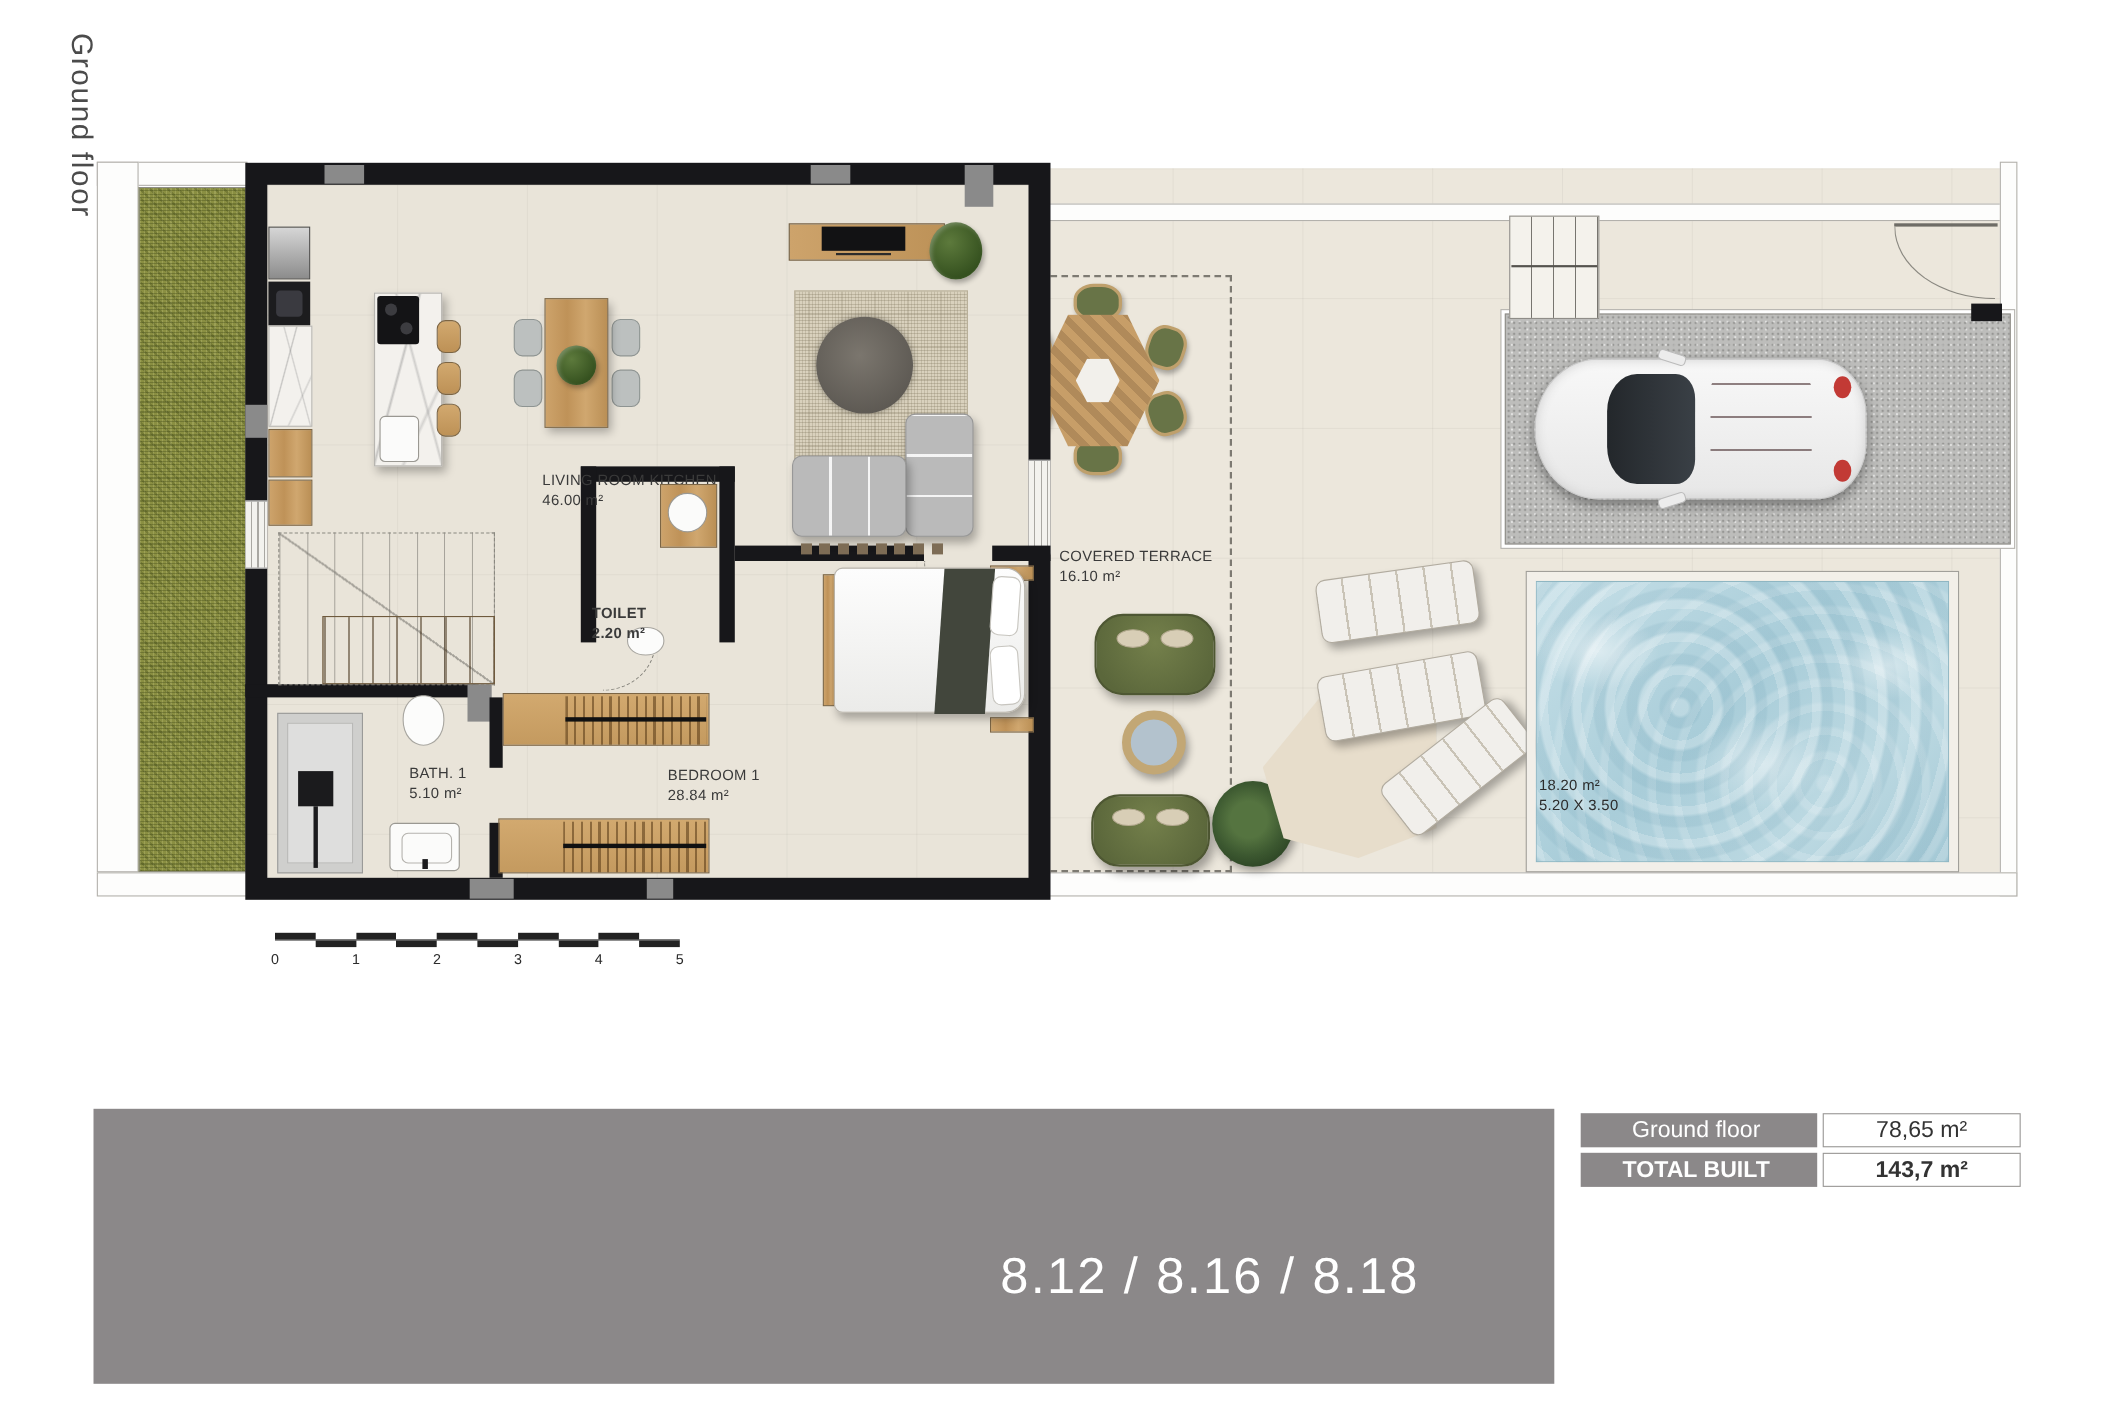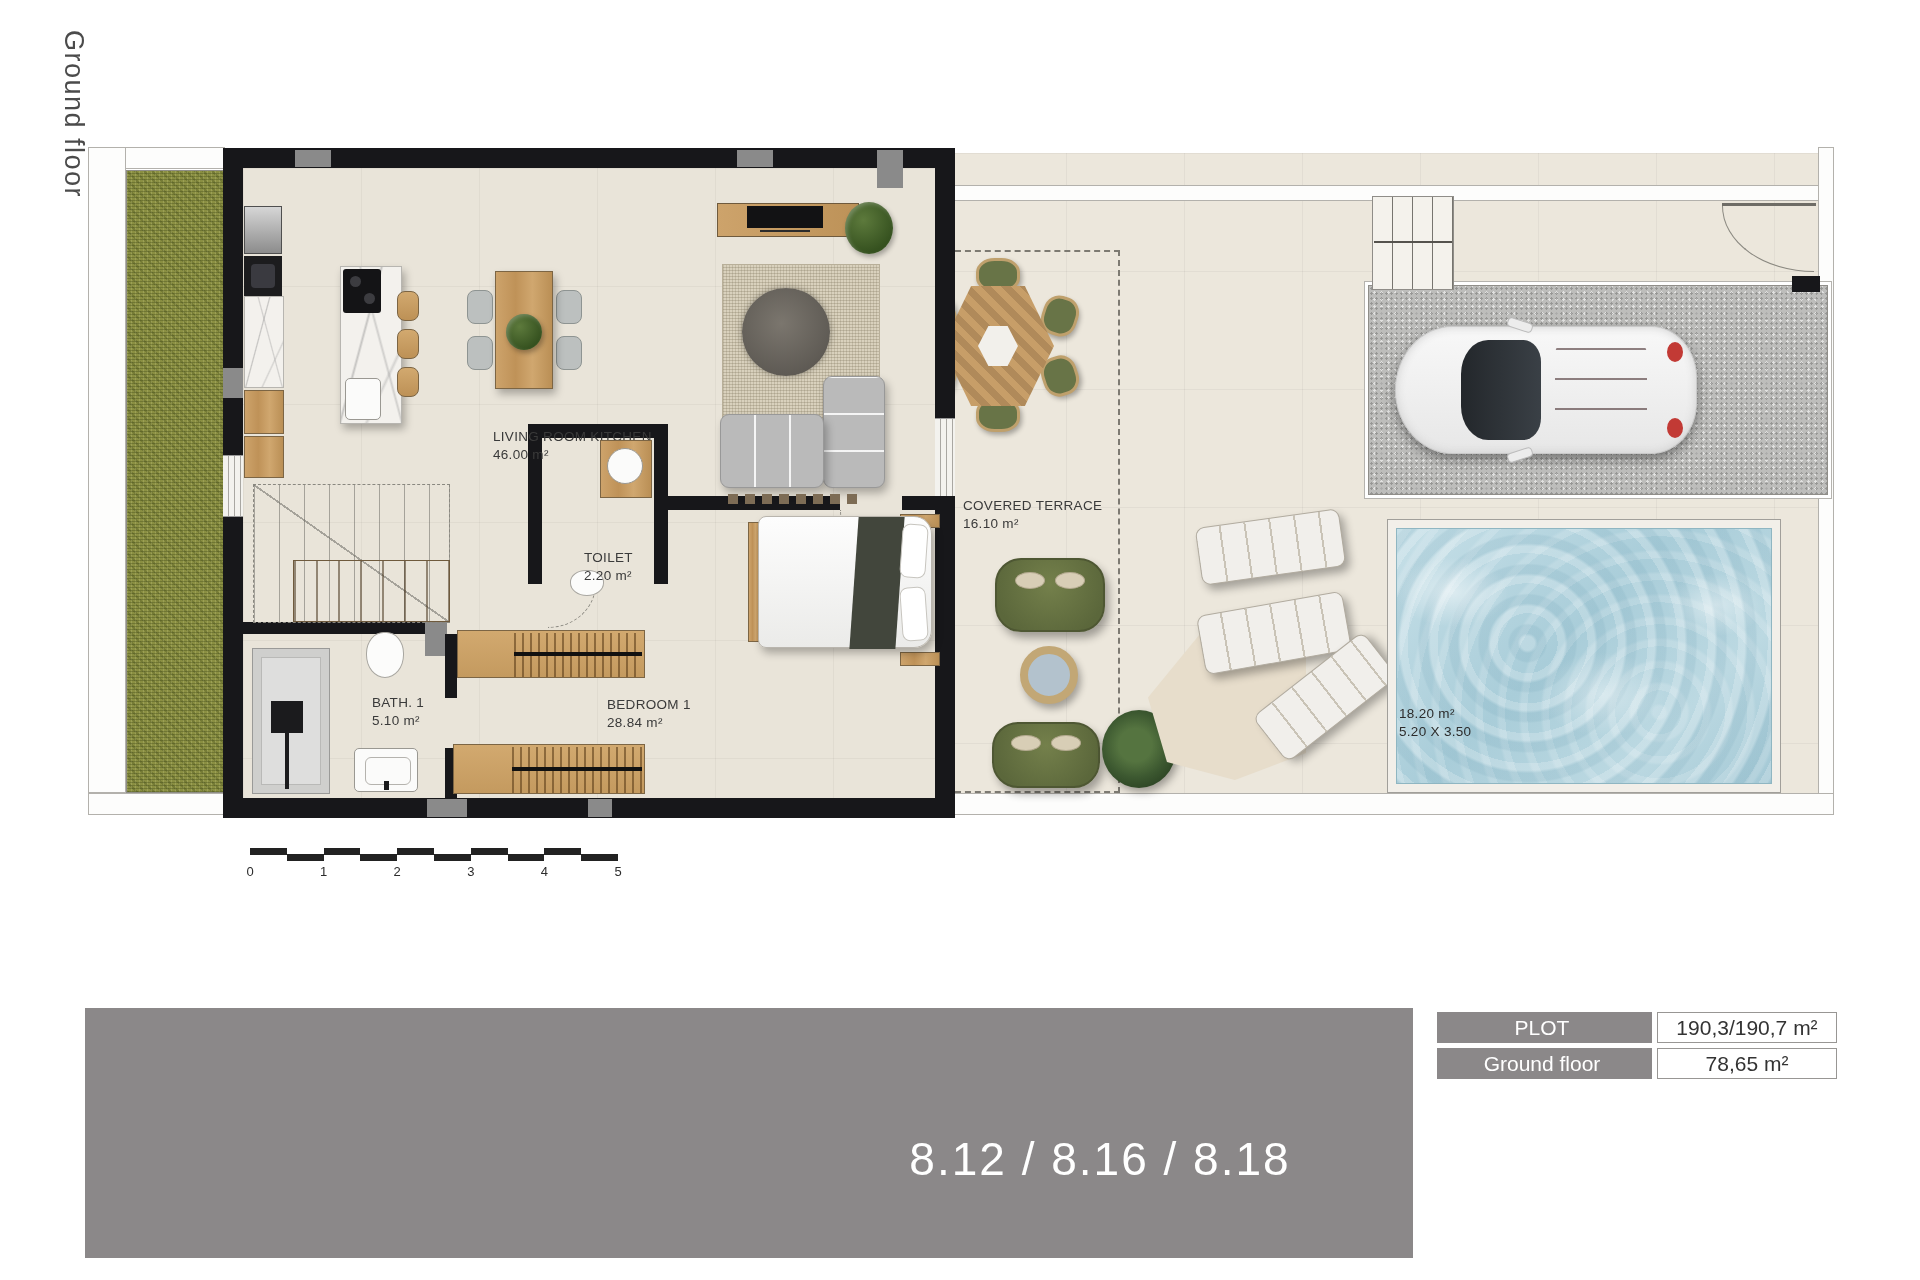--- a/index.html
+++ b/index.html
@@ -284,21 +284,21 @@
     <span class="nm">LIVING ROOM KITCHEN</span>
     <span class="nm">46.00 m²</span>
   </div>
 
   <div class="abs stair-dash" style="left:253px;top:484px;width:197px;height:139px;"></div>
   <div class="abs stair-wood" style="left:293px;top:560px;width:157px;height:62px;"></div>
 
   <div class="abs wood" style="left:600px;top:440px;width:52px;height:58px;"></div>
   <div class="abs sink-white" style="left:607px;top:448px;width:36px;height:36px;border-radius:50%;"></div>
   <div class="abs wc" style="left:570px;top:570px;width:34px;height:26px;"></div>
-  <div class="abs label" style="left:584px;top:549px;">
+  <div class="abs label" style="left:538px;top:549px;font-weight:bold;">
     <span class="nm">TOILET</span>
     <span class="nm">2.20 m²</span>
   </div>
 
   <div class="abs shower" style="left:252px;top:648px;width:78px;height:146px;">
     <div class="abs shower-in" style="left:8px;top:8px;width:60px;height:128px;"></div>
     <div class="abs black-fix" style="left:18px;top:52px;width:32px;height:32px;"></div>
     <div class="abs black-fix" style="left:32px;top:84px;width:4px;height:56px;"></div>
   </div>
   <div class="abs wc" style="left:366px;top:632px;width:38px;height:46px;"></div>
@@ -352,27 +352,27 @@
     <div class="abs sb-num" style="left:359px;top:18px;">5</div>
   </div>
 
   <div class="abs gray-box" style="left:85px;top:1008px;width:1328px;height:250px;">
     <div class="abs unit-text" style="left:775px;top:124px;width:480px;">8.12 / 8.16 / 8.18</div>
   </div>
 
   <div class="abs atable" style="left:1437px;top:1012px;width:402px;">
     <div class="arow">
       <div class="acell-l">
-          <span>PLOT</span>
-          <span class="sfx"></span>
-        </div>
-      <div class="acell-v">190,3/190,7 m²</div>
-    </div>
-    <div class="arow">
-      <div class="acell-l">
           <span>Ground floor</span>
           <span class="sfx"></span>
         </div>
       <div class="acell-v">78,65 m²</div>
     </div>
+    <div class="arow bold">
+      <div class="acell-l">
+          <span>TOTAL BUILT</span>
+          <span class="sfx"></span>
+        </div>
+      <div class="acell-v">143,7 m²</div>
+    </div>
   </div>
 
 </div>
 
 </body></html>

